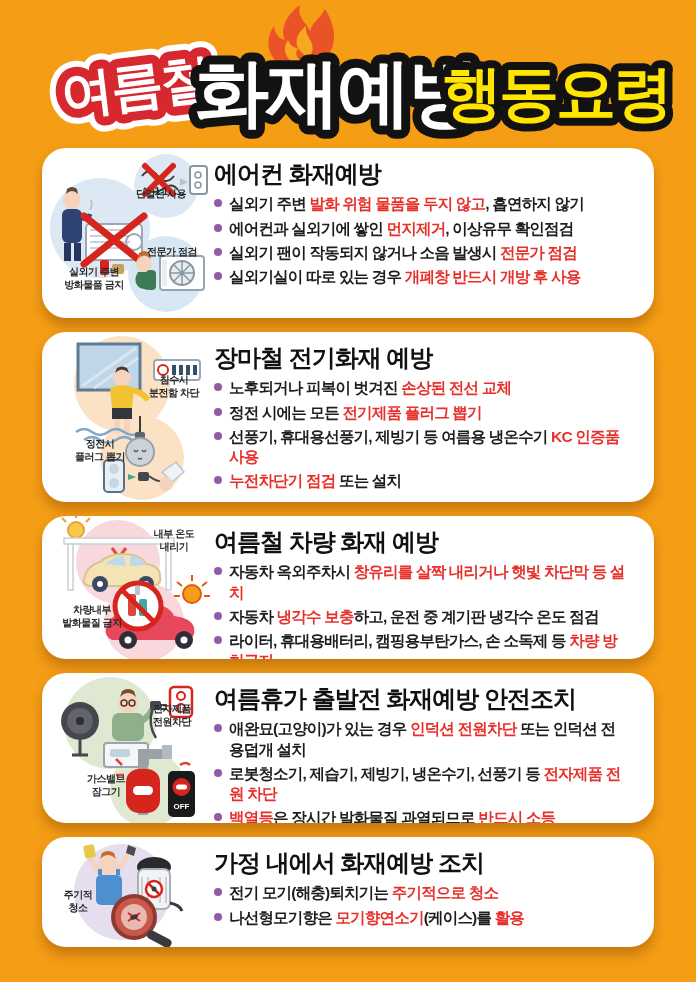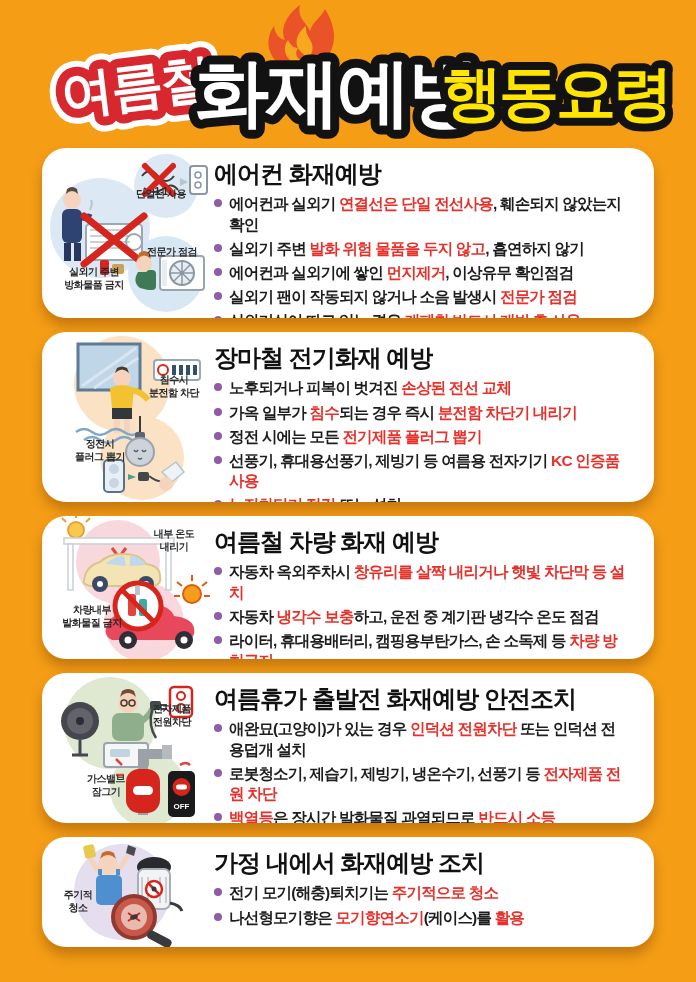--- a/index.html
+++ b/index.html
@@ -111,21 +111,20 @@
       </svg>
       <div class="illab" style="left:104px;top:38px;width:30px;">1:1</div>
       <div class="illab" style="left:82px;top:40px;width:74px;">단일선 사용</div>
       <div class="illab" style="left:92px;top:98px;width:76px;">전문가 점검</div>
       <div class="illab" style="left:8px;top:118px;width:88px;">실외기 주변
 방화물품 금지</div>
     </div>
     <div class="content">
       <h2 class="card-title">에어컨 화재예방</h2>
       <ul class="bullets">
-          <li><span class="dot"></span><span>에어컨과 실외기 </span><span class="red">연결선은 단일 전선사용</span><span>, 훼손되지 않았는지 확인</span></li>
           <li><span class="dot"></span><span>실외기 주변 </span><span class="red">발화 위험 물품을 두지 않고</span><span>, 흡연하지 않기</span></li>
           <li><span class="dot"></span><span>에어컨과 실외기에 쌓인 </span><span class="red">먼지제거</span><span>, 이상유무 확인점검</span></li>
           <li><span class="dot"></span><span>실외기 팬이 작동되지 않거나 소음 발생시 </span><span class="red">전문가 점검</span></li>
           <li><span class="dot"></span><span>실외기실이 따로 있는 경우 </span><span class="red">개폐창 반드시 개방 후 사용</span></li>
         </ul>
     </div>
   </div>
 
   <div class="card h170">
     <div class="illus">
@@ -169,23 +168,22 @@
       </svg>
       <div class="illab" style="left:96px;top:42px;width:72px;">침수시
 분전함 차단</div>
       <div class="illab" style="left:26px;top:106px;width:64px;">정전시
 플러그 뽑기</div>
     </div>
     <div class="content">
       <h2 class="card-title">장마철 전기화재 예방</h2>
       <ul class="bullets">
           <li><span class="dot"></span><span>노후되거나 피복이 벗겨진 </span><span class="red">손상된 전선 교체</span></li>
-          <li><span class="dot"></span><span>가옥 일부가 </span><span class="red">침수</span><span>되는 경우 즉시 </span><span class="red">분전함 차단기 내리기</span></li>
           <li><span class="dot"></span><span>정전 시에는 모든 </span><span class="red">전기제품 플러그 뽑기</span></li>
-          <li><span class="dot"></span><span>선풍기, 휴대용선풍기, 제빙기 등 여름용 전자기기 </span><span class="red">KC 인증품 사용</span></li>
+          <li><span class="dot"></span><span>선풍기, 휴대용선풍기, 제빙기 등 여름용 냉온수기 </span><span class="red">KC 인증품 사용</span></li>
           <li><span class="dot"></span><span class="red">누전차단기 점검</span><span> 또는 설치</span></li>
         </ul>
     </div>
   </div>
 
   <div class="card h143">
     <div class="illus">
       <svg width="172" height="143" viewBox="0 0 172 143">
         <circle cx="76" cy="46" r="42" fill="#F8D7DD"></circle>
         <circle cx="102" cy="106" r="40" fill="#F8D7DD"></circle>

